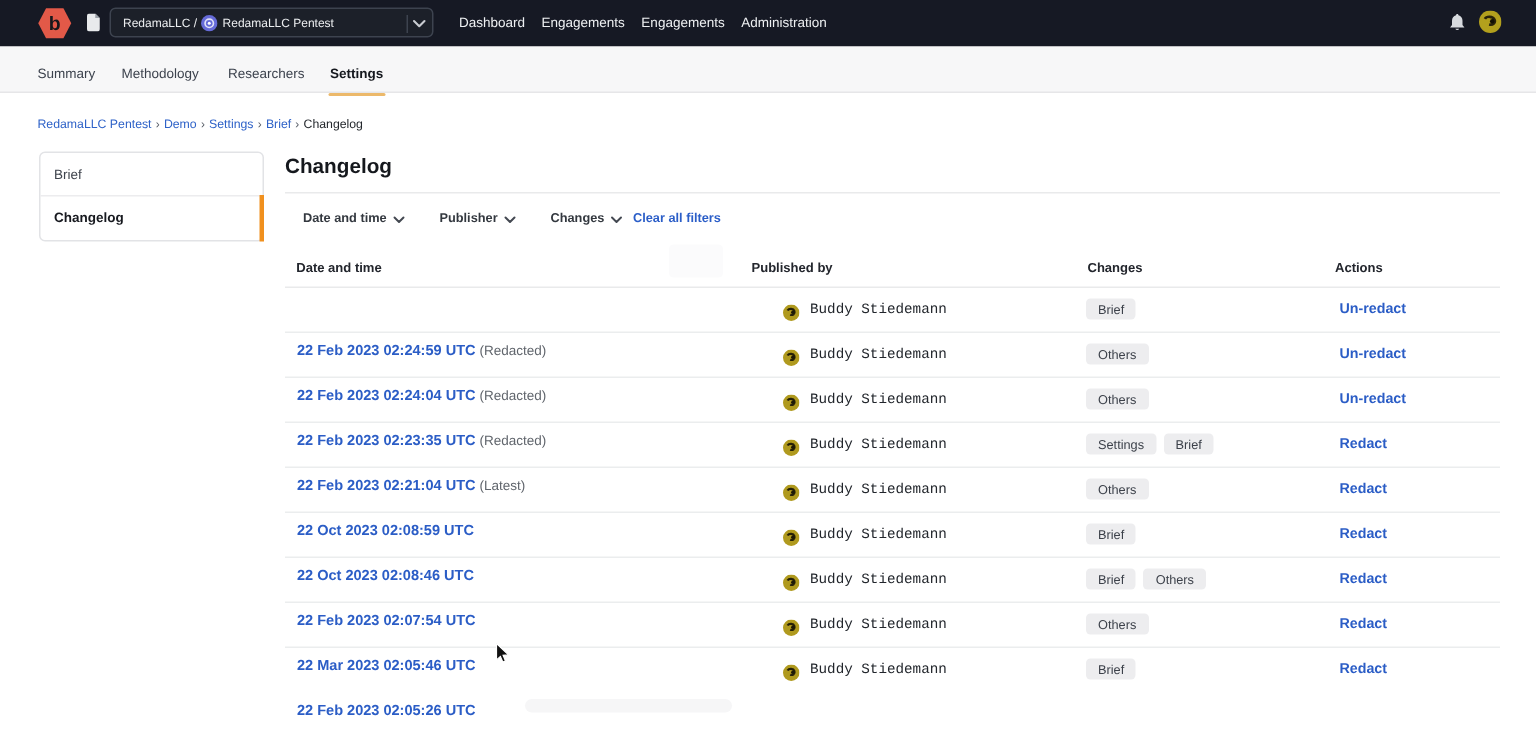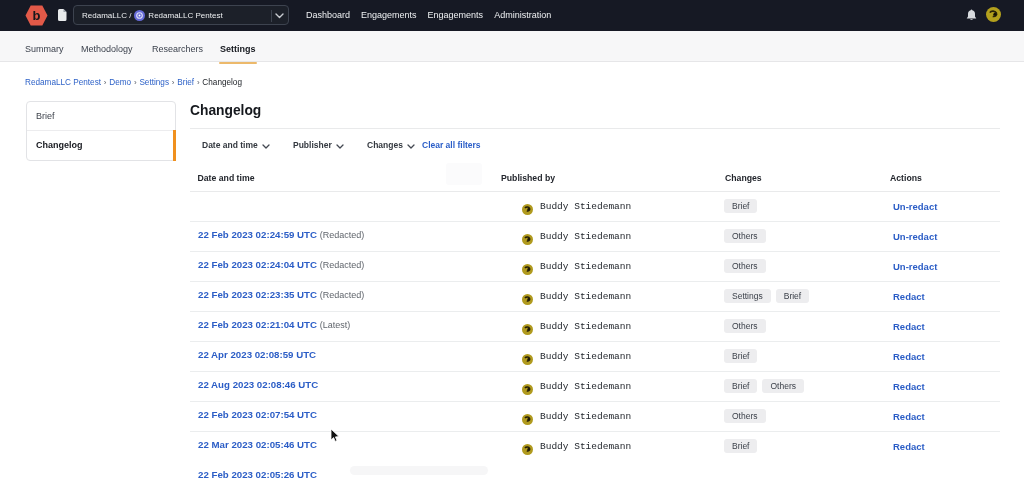--- a/index.html
+++ b/index.html
@@ -158,33 +158,33 @@
       <path d="M3 4 C4 2.5 7 2.6 7.6 4.4 C8.2 6.2 6.4 7.4 4.8 6.8" fill="none" stroke="#262008" stroke-width="1.5"></path>
       <circle cx="6.6" cy="5.2" r="1.2" fill="#1d1906"></circle>
     </svg></div>
   <div class="cell name" style="top:296px">Buddy Stiedemann</div>
   <div class="cell tags" style="top:296px">
     <span class="pill">Settings</span>
     <span class="pill">Brief</span>
   </div>
   <div class="cell act" style="top:296px">Redact</div>
   <div class="hr rowhr" style="top:310.5px"></div>
-  <div class="cell date" style="top:326px">22 Apr 2023 02:08:59 UTC </div>
+  <div class="cell date" style="top:326px">22 Oct 2023 02:08:59 UTC </div>
   <div class="av" style="top:320.5px"><svg width="11" height="11" viewBox="0 0 11 11">
       <circle cx="5.5" cy="5.5" r="5.5" fill="#b09a1e"></circle>
       <path d="M3 4 C4 2.5 7 2.6 7.6 4.4 C8.2 6.2 6.4 7.4 4.8 6.8" fill="none" stroke="#262008" stroke-width="1.5"></path>
       <circle cx="6.6" cy="5.2" r="1.2" fill="#1d1906"></circle>
     </svg></div>
   <div class="cell name" style="top:326px">Buddy Stiedemann</div>
   <div class="cell tags" style="top:326px">
     <span class="pill">Others</span>
   </div>
   <div class="cell act" style="top:326px">Redact</div>
   <div class="hr rowhr" style="top:340.5px"></div>
-  <div class="cell date" style="top:356px">22 Aug 2023 02:08:46 UTC </div>
+  <div class="cell date" style="top:356px">22 Oct 2023 02:08:46 UTC </div>
   <div class="av" style="top:350.5px"><svg width="11" height="11" viewBox="0 0 11 11">
       <circle cx="5.5" cy="5.5" r="5.5" fill="#b09a1e"></circle>
       <path d="M3 4 C4 2.5 7 2.6 7.6 4.4 C8.2 6.2 6.4 7.4 4.8 6.8" fill="none" stroke="#262008" stroke-width="1.5"></path>
       <circle cx="6.6" cy="5.2" r="1.2" fill="#1d1906"></circle>
     </svg></div>
   <div class="cell name" style="top:356px">Buddy Stiedemann</div>
   <div class="cell tags" style="top:356px">
     <span class="pill">Brief</span>
   </div>
   <div class="cell act" style="top:356px">Redact</div>

